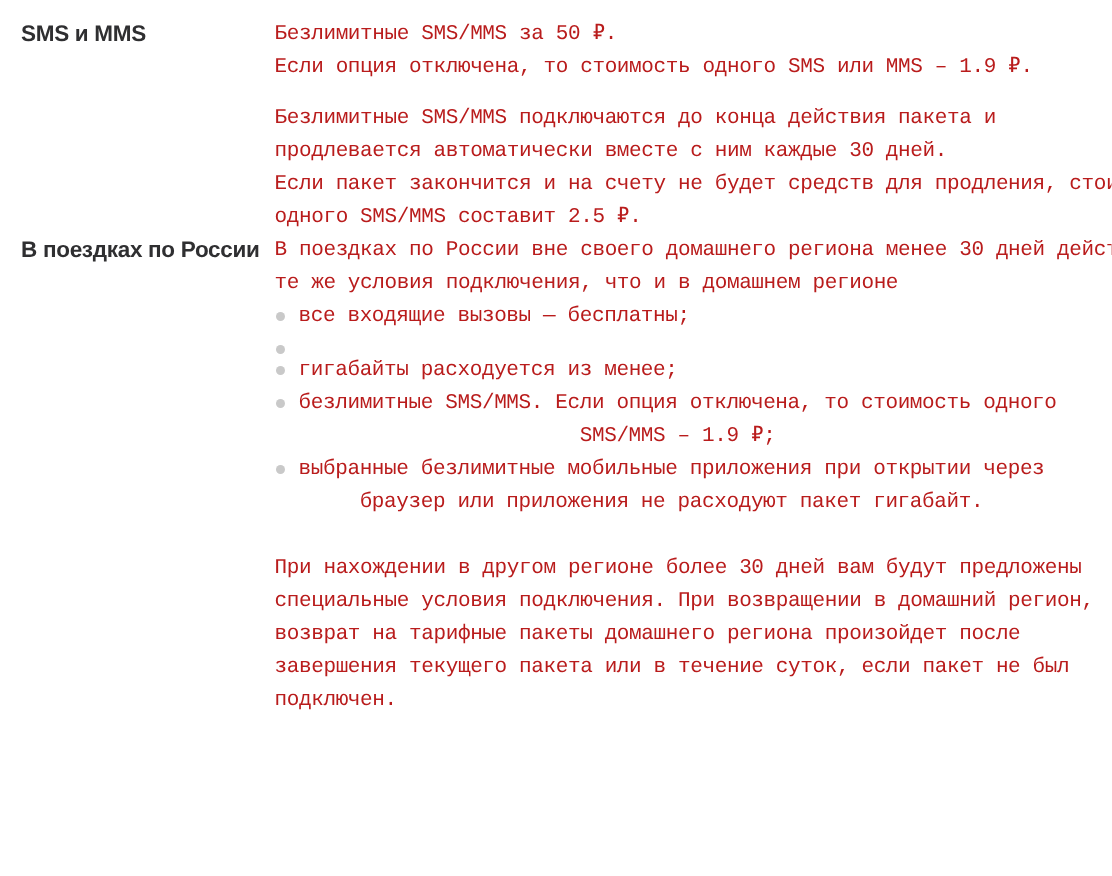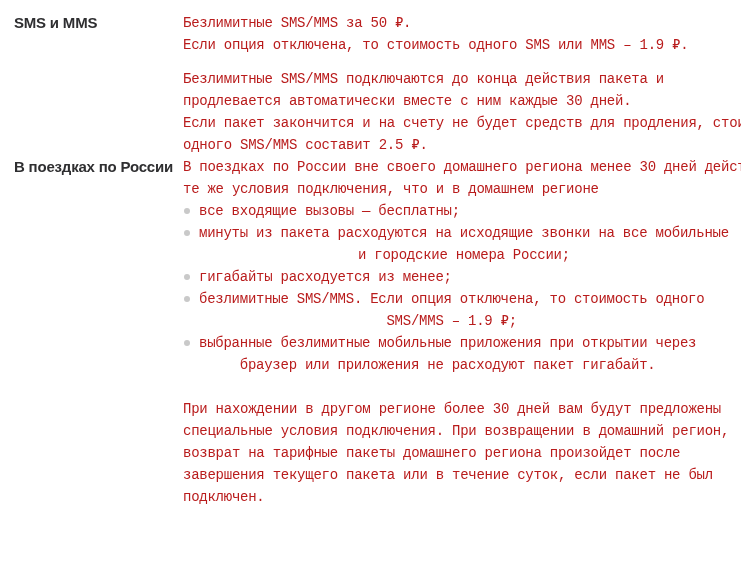--- a/index.html
+++ b/index.html
@@ -97,22 +97,20 @@
     <div class="section-content">
       <p class="para">В поездках по России вне своего домашнего региона менее 30 дней действуют
 те же условия подключения, что и в домашнем регионе</p>
       <ul class="bullet-list">
         <li class="bullet-item">
           <span class="bullet-dot"></span>
           <span class="bullet-text">все входящие вызовы — бесплатны;</span>
         </li>
         <li class="bullet-item">
           <span class="bullet-dot"></span>
-          <span class="bullet-text">минуты из пакета расходуются на исходящие звонки на все мобильные
-и городские номера России;</span>
         </li>
         <li class="bullet-item">
           <span class="bullet-dot"></span>
           <span class="bullet-text">гигабайты расходуется из менее;</span>
         </li>
         <li class="bullet-item">
           <span class="bullet-dot"></span>
           <span class="bullet-text">безлимитные SMS/MMS. Если опция отключена, то стоимость одного
 SMS/MMS – 1.9 ₽;</span>
         </li>

